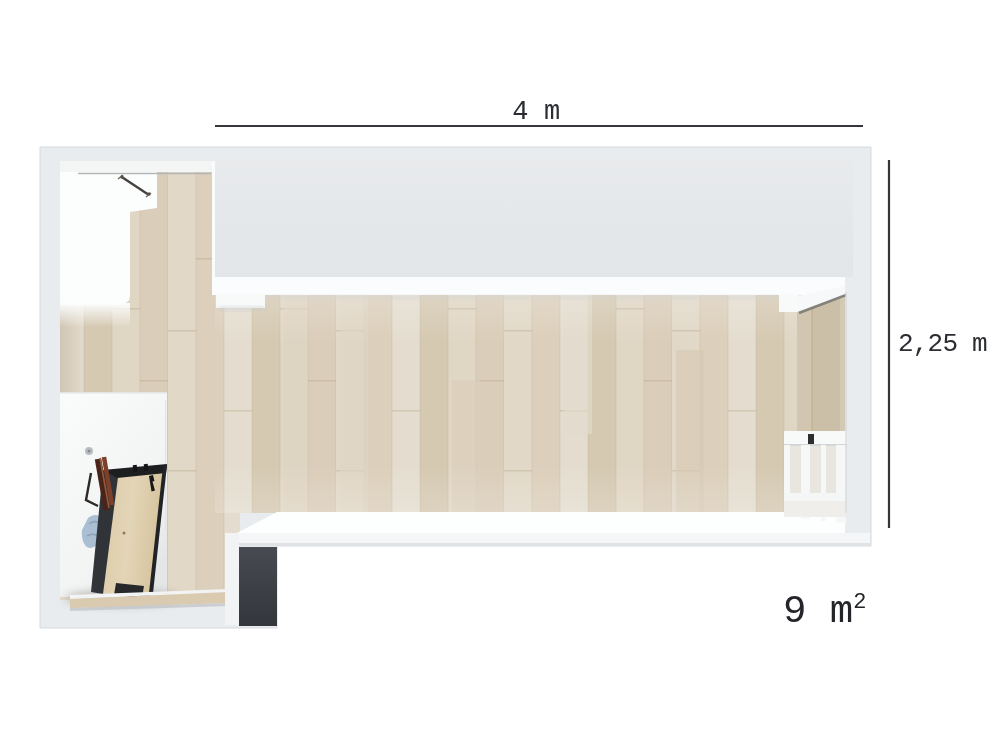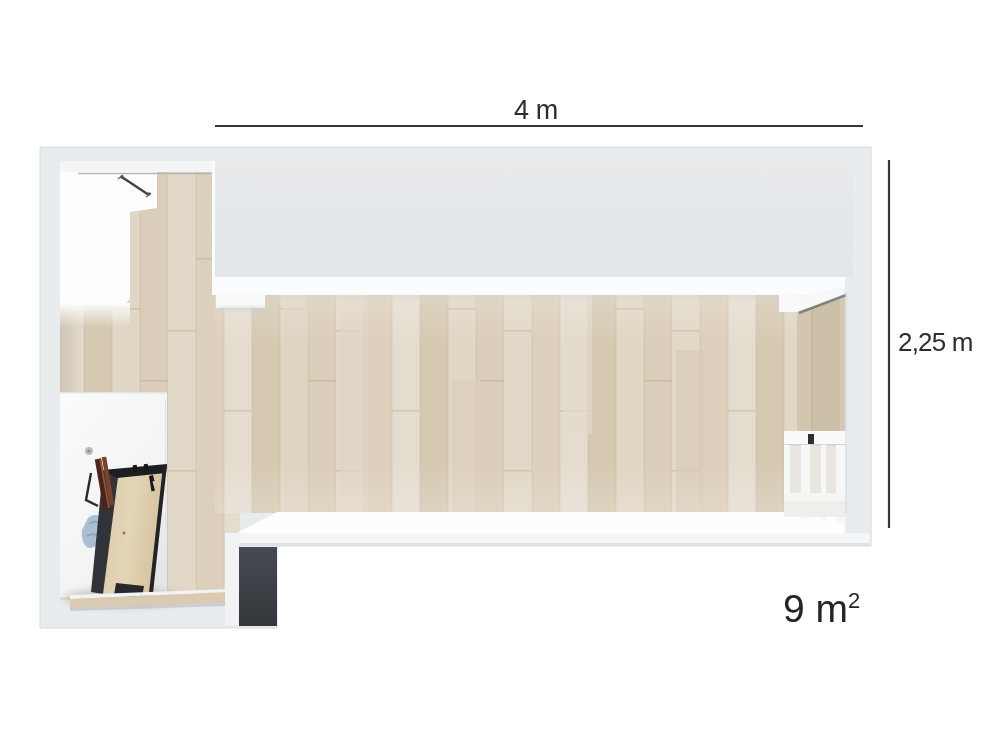--- a/index.html
+++ b/index.html
@@ -1,17 +1,17 @@
 <!DOCTYPE html>
 <html><head>
 <meta charset="utf-8">
 <style>
   html,body{margin:0;padding:0;background:#ffffff;}
   .page{position:relative;width:1000px;height:750px;background:#ffffff;overflow:hidden;
-        font-family:Liberation Sans, sans-serif;}
+        font-family:Liberation Mono, monospace;}
   svg{display:block;}
 </style>
 </head>
 <body>
 <div class="page">
 <svg width="1000" height="750" viewBox="0 0 1000 750">
 <defs>
   <linearGradient id="blockGrad" x1="0" y1="0" x2="0" y2="1">
     <stop offset="0" stop-color="#e8eaec"></stop>
     <stop offset="1" stop-color="#e2e6e9"></stop>

